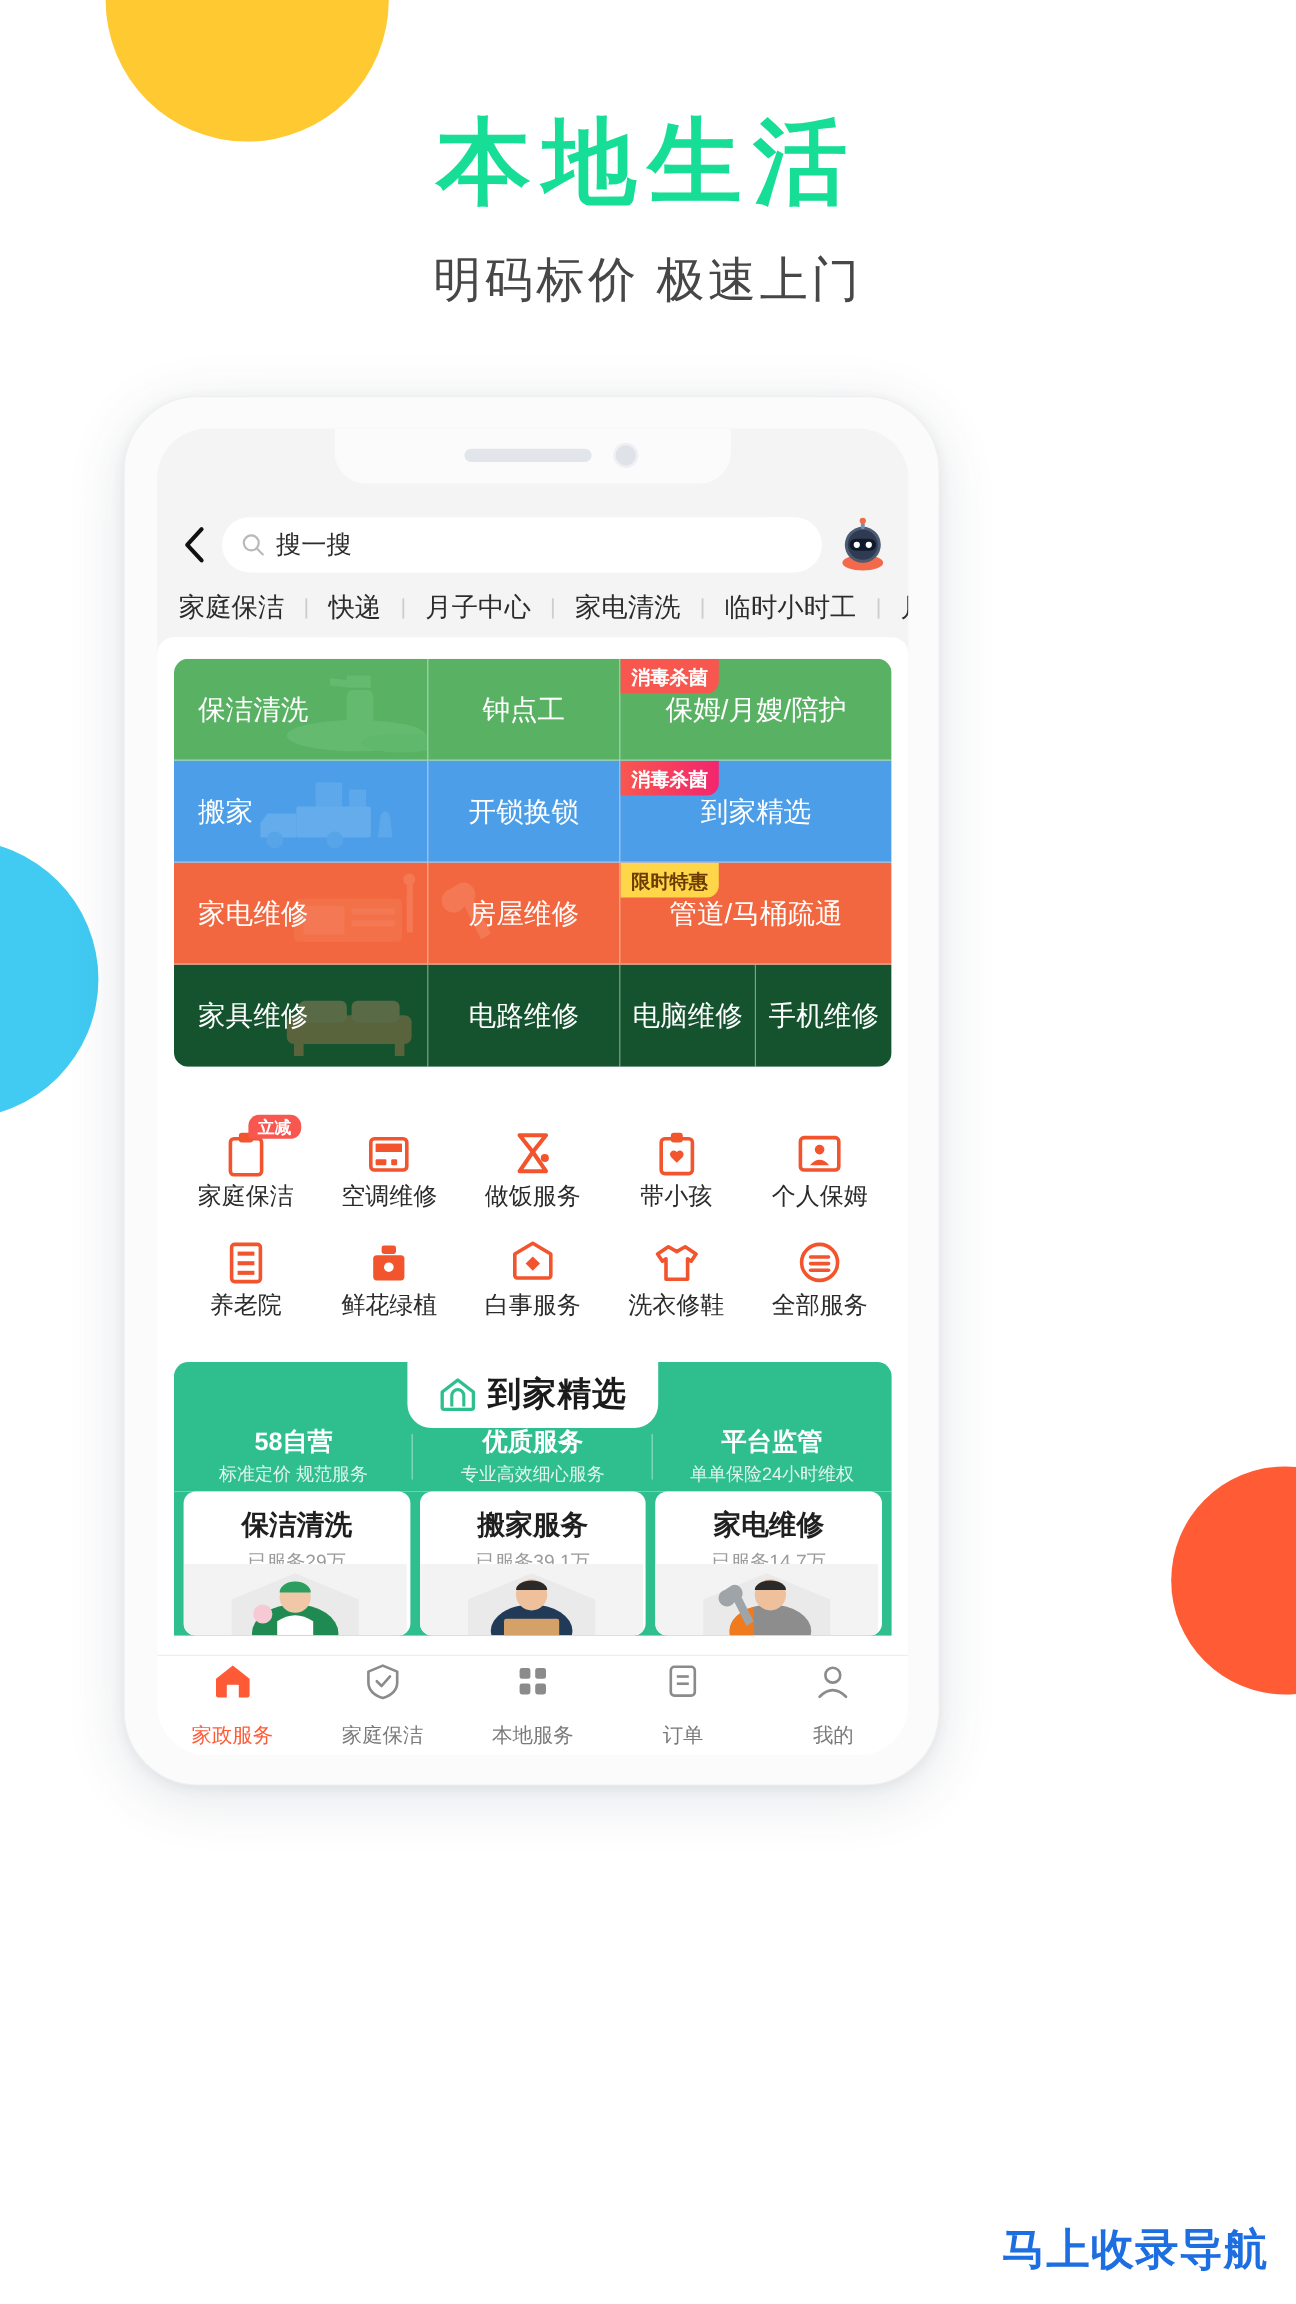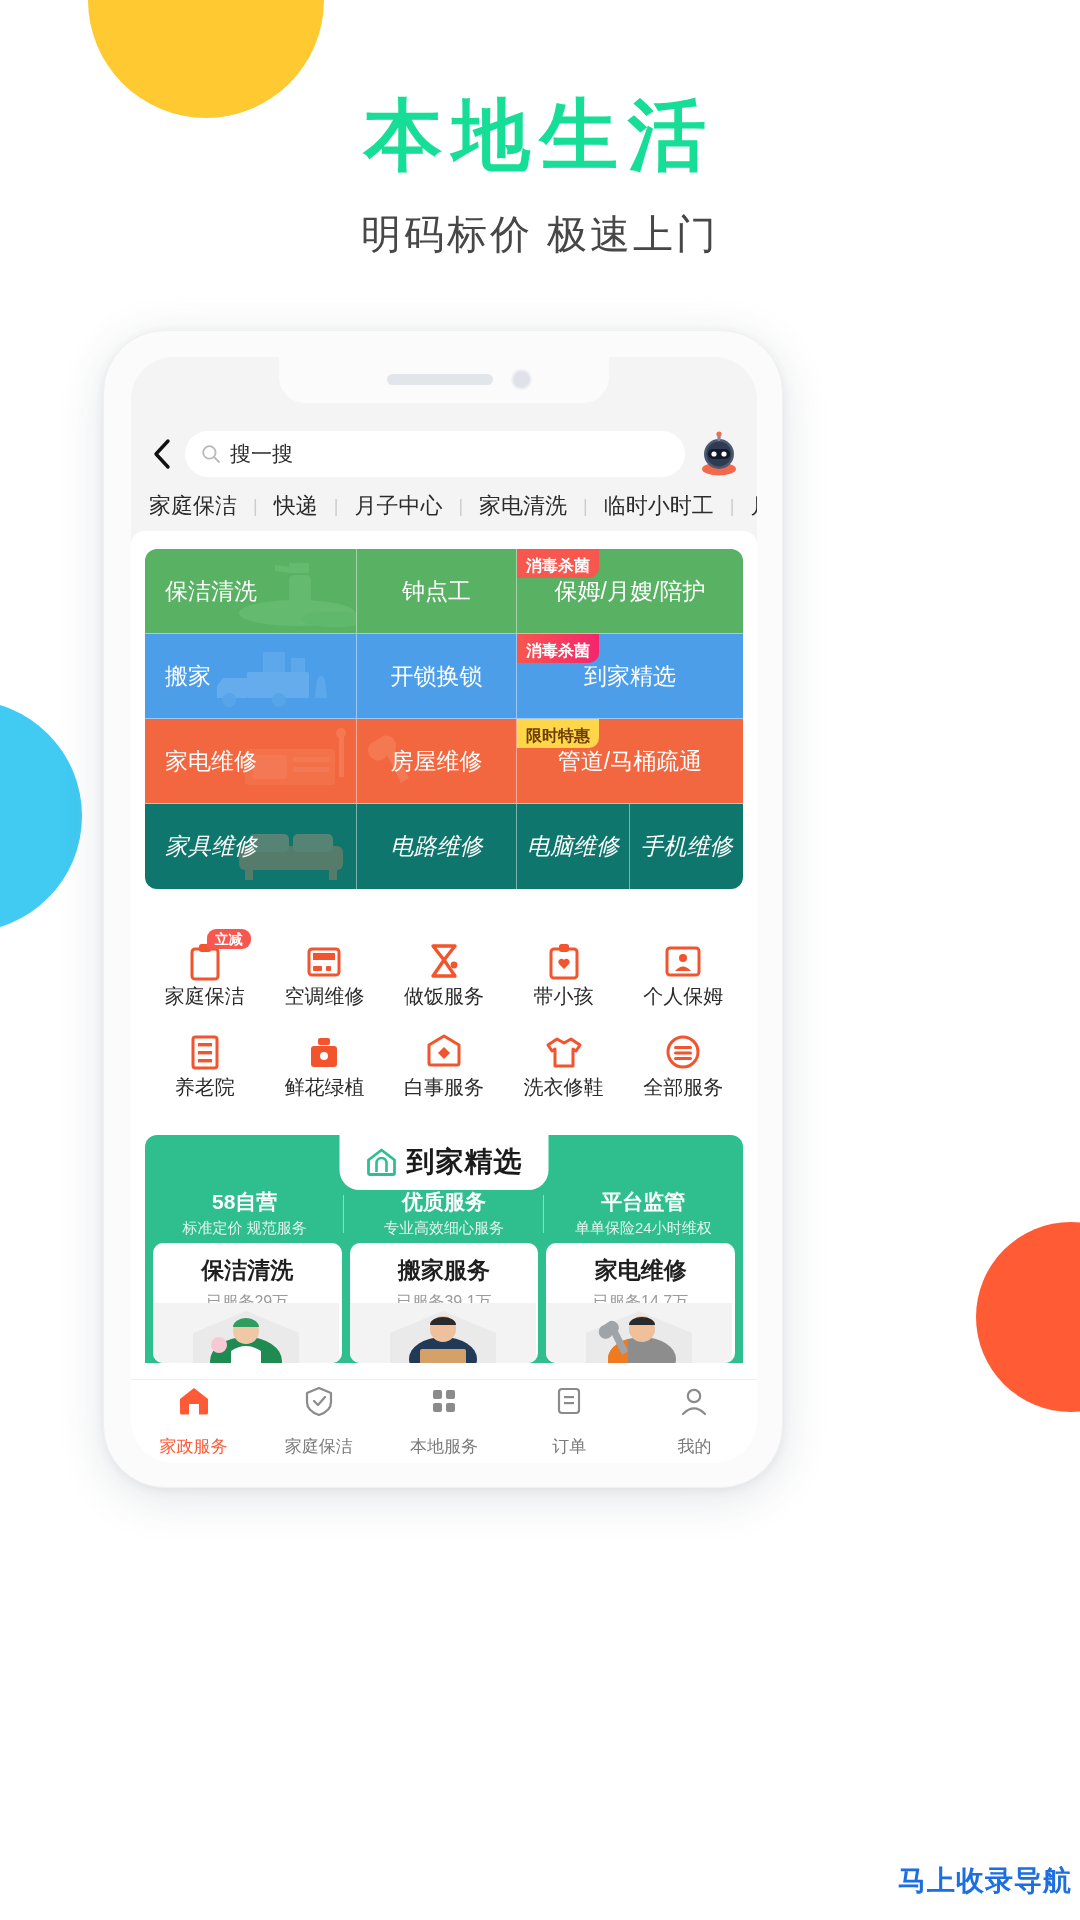--- a/index.html
+++ b/index.html
@@ -179,22 +179,22 @@
     background: #fff; border-top: 1px solid #eee;
     display: flex; align-items: center;
   }
   .tab { flex: 1 1 0; display: flex; flex-direction: column; align-items: center; gap: 18px; }
   .tab .tl { font-size: 17px; color: #7a7a7a; }
   .tab.active .tl { color: #FF5A36; }
   .tabicon { width: 34px; height: 32px; }
 
   
   .watermark {
-    position: absolute; right: 8px; bottom: 20px;
-    font-size: 28px; font-weight: 700; color: #1d6ee0; letter-spacing: 1px;
+    position: absolute; right: 23px; bottom: 20px;
+    font-size: 36px; font-weight: 700; color: #1d6ee0; letter-spacing: 1px;
   }
 </style>
 </head>
 <body>
 
 <div id="stage">
 
   <div class="blob blob-yellow"></div>
   <div class="blob blob-cyan"></div>
   <div class="blob blob-orange"></div>
@@ -314,21 +314,21 @@
                 <path d="M18 10 a10 10 0 1 0 12 14 l14 28 8 -5 -14 -28 a10 10 0 0 0 -12 -14 z" fill="#F9A183"></path>
               </svg>
               <span class="lbl">房屋维修</span>
             </div>
             <div class="catcell center" style="width:226px;">
               <span class="cat-badge yellow">限时特惠</span>
               <span class="lbl">管道/马桶疏通</span>
             </div>
           </div>
 
-          <div class="catrow" style="height:85px;background:#0f766e;font-style:italic;">
+          <div class="catrow" style="height:85px;background:#14532d;">
             <div class="catcell" style="width:212px;">
               <svg class="art" width="212" height="85" viewBox="0 0 212 85" style="left:60px;top:20px;">
                 <rect x="34" y="22" width="104" height="24" rx="6" fill="#F78B63"></rect>
                 <rect x="44" y="10" width="40" height="18" rx="5" fill="#F9A183"></rect>
                 <rect x="88" y="10" width="40" height="18" rx="5" fill="#F9A183"></rect>
                 <rect x="40" y="44" width="8" height="12" fill="#F78B63"></rect>
                 <rect x="124" y="44" width="8" height="12" fill="#F78B63"></rect>
               </svg>
               <span class="lbl">家具维修</span>
             </div>

